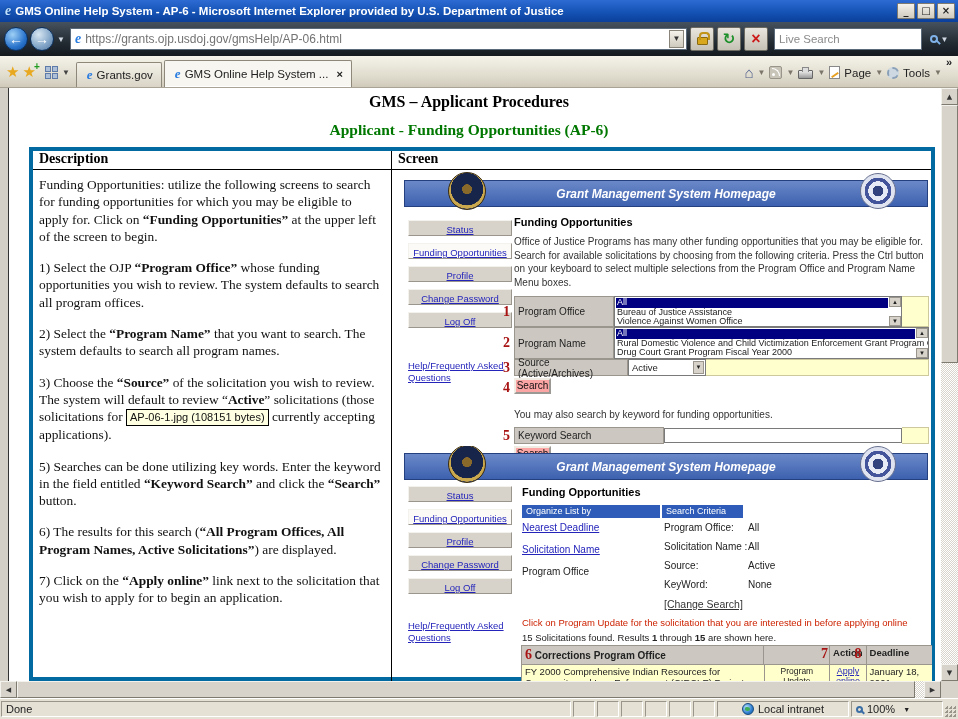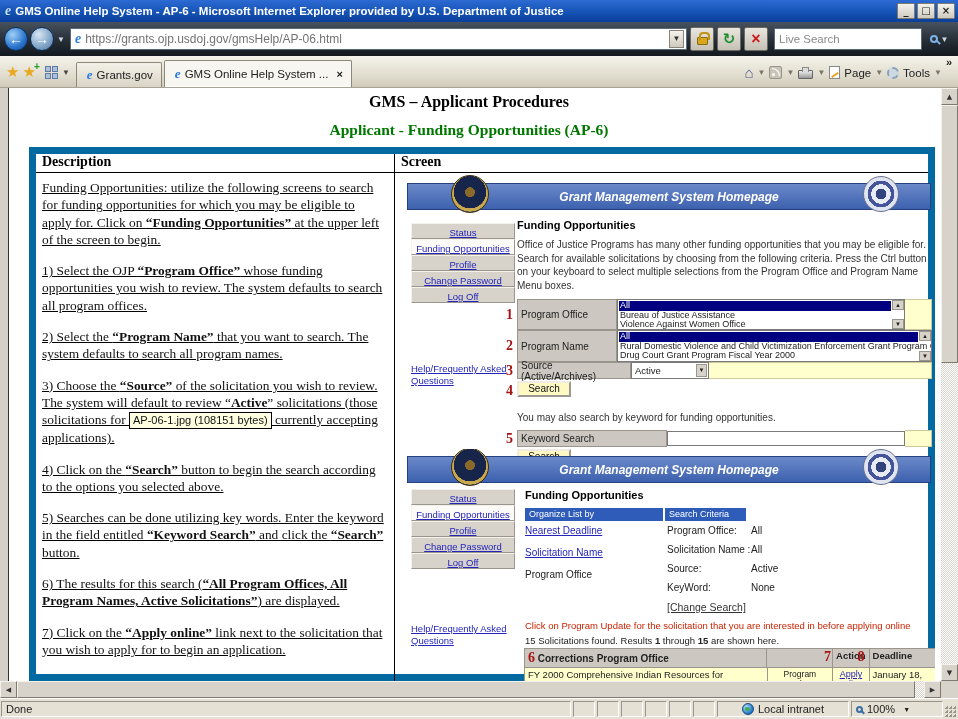--- a/index.html
+++ b/index.html
@@ -91,65 +91,65 @@
   .globe { width:12px; height:12px; border-radius:50%; background:radial-gradient(circle at 35% 35%,#bfe4ff,#2f7fd0 60%,#1a5a9a); border:1px solid #16497e; margin-right:4px; position:relative; }
   .globe::after { content:''; position:absolute; left:2px; top:3px; width:5px; height:4px; background:#3fae58; border-radius:40% 60% 50% 50%; }
   .zoom-mag { width:7px; height:7px; border:2px solid #3a6ea5; border-radius:50%; position:relative; margin-right:4px; }
   .zoom-mag::after { content:''; position:absolute; width:5px; height:2px; background:#3a6ea5; transform:rotate(45deg); right:-4px; bottom:-2px; }
   .grip { align-self:flex-end; width:12px; height:12px; margin:0 2px 2px 0;
     background:linear-gradient(135deg,transparent 50%,#9a958a 50%) 0 0/4px 4px; }
 
   
   #page-title { position:absolute; left:0; top:5px; width:920px; text-align:center; font:bold 16px "Liberation Serif",serif; color:#000; }
   #page-subtitle { position:absolute; left:0; top:33px; width:920px; text-align:center; font:bold 15.5px "Liberation Serif",serif; color:#007800; }
-  #helptable { position:absolute; left:20px; top:59px; width:906px; height:534px; border:7px solid #0369a1; }
+  #helptable { position:absolute; left:20px; top:59px; width:906px; height:534px; border:4px solid #0369a1; }
   #ht-head { display:flex; height:19px; border-bottom:1px solid #000; }
   #ht-head > div { font:bold 14px "Liberation Serif",serif; padding:0 0 0 6px; }
   #ht-col-desc { width:359px; border-right:1px solid #000; }
-  #ht-body { display:flex; height:514px;text-decoration:underline; }
+  #ht-body { display:flex; height:514px; }
   #desc-cell { width:359px; border-right:1px solid #000; padding:6px 7px 0 6px;
     font:13.4px "Liberation Serif",serif; line-height:17.3px; color:#111; }
   #desc-cell p { margin:0 0 14px 0; }
   #desc-cell .b { font-weight:bold; }
   .tip { display:inline-block; background:#ffffe1; border:1px solid #000; font:11px "Liberation Sans",sans-serif; padding:0 3px; white-space:nowrap; line-height:15px; vertical-align:baseline; }
   #screen-cell { flex:1; position:relative; }
 
   
   .gms { position:absolute; font-family:"Liberation Sans",sans-serif; color:#222; }
   #shot1 { left:10px; top:2px; width:530px; height:272px; }
   #shot2 { left:10px; top:276px; width:530px; height:238px; overflow:hidden; }
   .banner { position:absolute; left:2px; top:8px; right:4px; height:27px;
     background:linear-gradient(180deg,#6b89c9,#3d61af); border:1px solid #24407e;
     color:#fff; font:bold italic 12px "Liberation Sans",sans-serif; display:flex; align-items:center; justify-content:center; }
   .seal-doj { position:absolute; left:46px; top:0; width:38px; height:38px; border-radius:50%; z-index:2;
     background:radial-gradient(circle at 50% 45%, #8a6a2a 0 18%, #18254a 19% 60%, #caa84e 61% 72%, #2a3a6a 73%); border:1px solid #3a2c10; }
   .seal-ojp { position:absolute; right:36px; top:1px; width:36px; height:36px; border-radius:50%; z-index:2;
     background:radial-gradient(circle at 50% 50%, #33437e 0 22%, #e7ebf5 23% 40%, #44549a 41% 55%, #dfe4f0 56% 75%, #8a96c0 76%); border:1px solid #6a7290; }
   .sidebar { position:absolute; left:6px; width:104px; }
-  .sbtn { height:16px; background:#d7d3cb; border:1px solid #9a968e; border-top-color:#f4f2ec; border-left-color:#f4f2ec;
+  .sbtn { height:16px; margin-bottom:7px; background:#d7d3cb; border:1px solid #9a968e; border-top-color:#f4f2ec; border-left-color:#f4f2ec;
     text-align:center; line-height:14px; }
   .sbtn.active { background:#fbfaf6; }
   .slink { color:#2424bb; text-decoration:underline; font-size:9.5px; }
   .helpq { margin-top:16px; font-size:9.5px; color:#2424bb; text-decoration:underline; line-height:12px; }
 
   .main1 { position:absolute; left:112px; top:44px; right:3px; }
   .gms-h { font-weight:bold; font-size:11px; color:#000; }
   .intro { margin-top:7px; font-size:10px; line-height:13.5px; color:#333; }
   .form1 { margin-top:7px; }
   .frow { display:flex; position:relative; }
   .flbl { background:#ccc8c1; border:1px solid #9a968e; font-size:10px; padding:1px 3px; display:flex; align-items:center; }
   .lbx { background:#fff; border:1px solid #7a7a7a; font-size:9px; line-height:9.6px; overflow:hidden; position:relative; padding:1px 13px 0 1px; }
   .opt { white-space:nowrap; padding:0 1px; }
   .opt.sel { background:#000080; color:#fff; }
   .sarr { position:absolute; right:0; top:0; bottom:0; width:12px; display:flex; flex-direction:column; justify-content:space-between; }
   .sarr i { height:10px; background:#d7d3cb; border:1px solid #9a968e; font-style:normal; font-size:6px; text-align:center; line-height:9px; color:#222; }
   .fyellow { flex:1; background:#ffffce; border:1px solid #cdc99c; border-left:none; }
   .drop { background:#fff; border:1px solid #7a7a7a; font-size:9.5px; display:flex; align-items:center; padding-left:3px; position:relative; width:78px; }
   .drop i { position:absolute; right:1px; top:1px; bottom:1px; width:11px; background:#d7d3cb; border:1px solid #9a968e; font-style:normal; font-size:6px; text-align:center; line-height:11px; }
-  .gbtn { width:54px; height:16px; background:#fef9c3; border:2px outset #f0ece4; font-size:10px; text-align:center; line-height:12px; color:#111; }
+  .gbtn { width:37px; height:16px; background:#fca5a5; border:2px outset #f0ece4; font-size:10px; text-align:center; line-height:12px; color:#111; }
   .note { margin:11px 0 7px 0; font-size:10px; color:#333; }
   .rnum { position:absolute; left:-11px; top:50%; transform:translateY(-50%); color:#a81414; font:bold 14px "Liberation Serif",serif; }
   .rnum-static { color:#a81414; font:bold 14px "Liberation Serif",serif; }
 
   .main2 { position:absolute; left:120px; top:40px; right:6px; }
   .bluebar { display:flex; width:221px; height:13px; margin-top:7px; background:#2e5cb8; color:#fff; font-size:9px; }
   .bluebar div { padding:1px 4px; white-space:nowrap; }
   .bb1 { width:138px; }
   .bb2 { border-left:2px solid #fff; flex:1; }
   .cols2 { display:flex; margin-top:4px; }
@@ -261,21 +261,20 @@
         <div id="ht-head">
           <div id="ht-col-desc">Description</div>
           <div id="ht-col-screen">Screen</div>
         </div>
         <div id="ht-body">
           <div id="desc-cell">
               <p><span>Funding Opportunities: utilize the following screens to search for funding opportunities for which you may be eligible to apply for.  Click on </span><span class="b">“Funding Opportunities”</span><span> at the upper left of the screen to begin.</span></p>
               <p><span>1) Select the OJP </span><span class="b">“Program Office”</span><span> whose funding opportunities you wish to review.  The system defaults to search all program offices.</span></p>
               <p><span>2) Select the </span><span class="b">“Program Name”</span><span> that you want to search. The system defaults to search all program names.</span></p>
               <p><span>3) Choose the </span><span class="b">“Source”</span><span> of the solicitation you wish to review.  The system will default to review “</span><span class="b">Active</span><span>” solicitations (those solicitations for </span><span class="tip">AP-06-1.jpg (108151 bytes)</span><span> currently accepting applications).</span></p>
-              <p><span>4) Click on the </span><span class="b">“Search”</span><span> button to begin the search according to the options you selected above.</span></p>
               <p><span>5) Searches can be done utilizing key words.  Enter the keyword in the field entitled </span><span class="b">“Keyword Search”</span><span> and click the </span><span class="b">“Search”</span><span> button.</span></p>
               <p><span>6) The results for this search (</span><span class="b">“All Program Offices, All Program Names, Active Solicitations”</span><span>) are displayed.</span></p>
               <p><span>7) Click on the </span><span class="b">“Apply online”</span><span> link next to the solicitation that you wish to apply for to begin an application.</span></p>
             </div>
           <div id="screen-cell">
 
             <div class="gms" id="shot1">
               <div class="seal-doj"></div>
               <div class="seal-ojp"></div>
               <div class="banner">Grant Management System Homepage</div>

